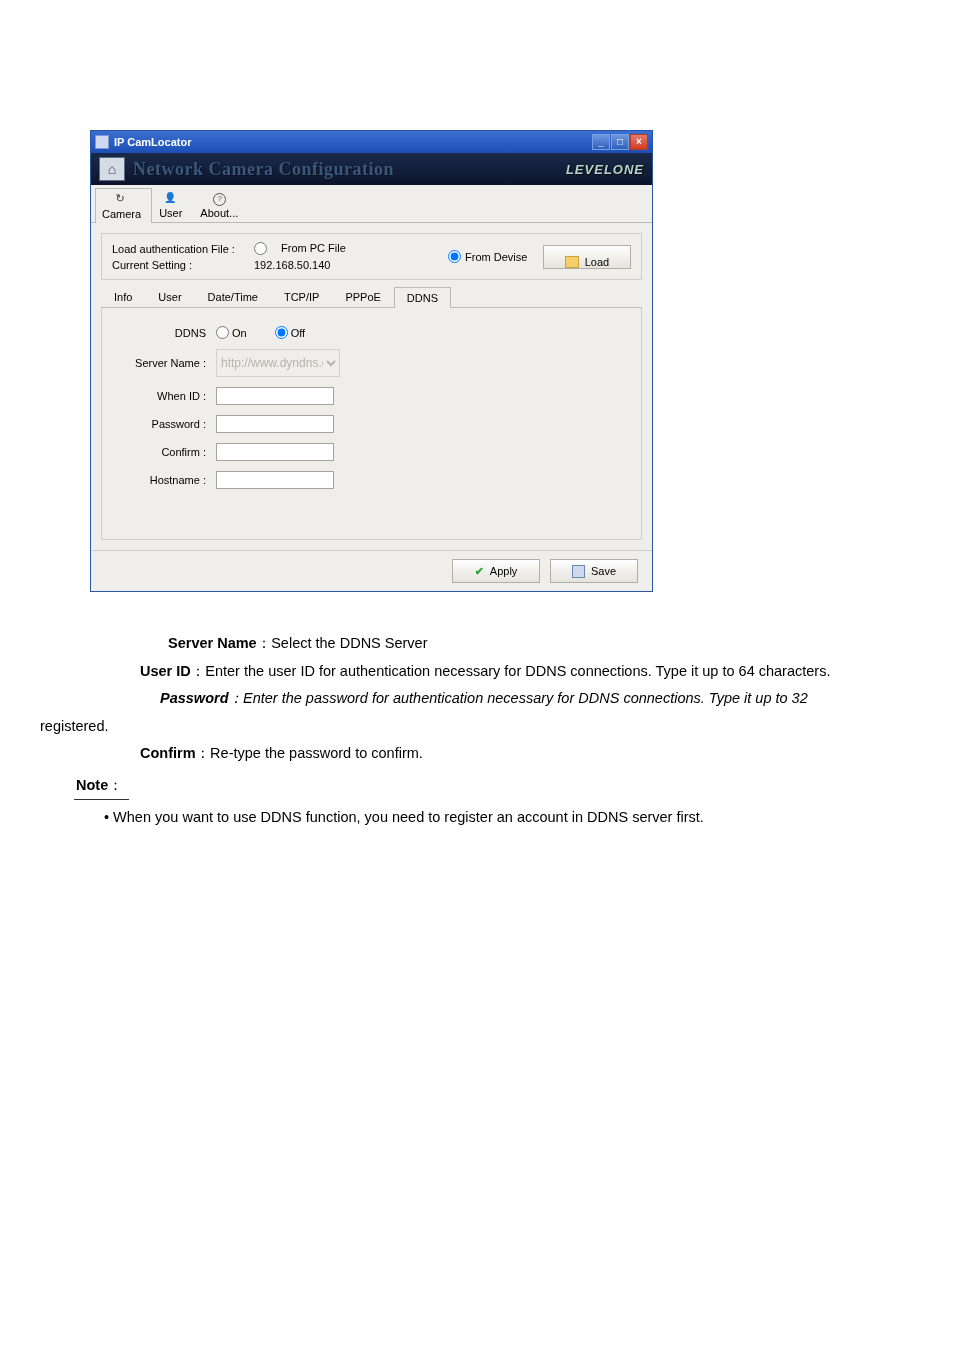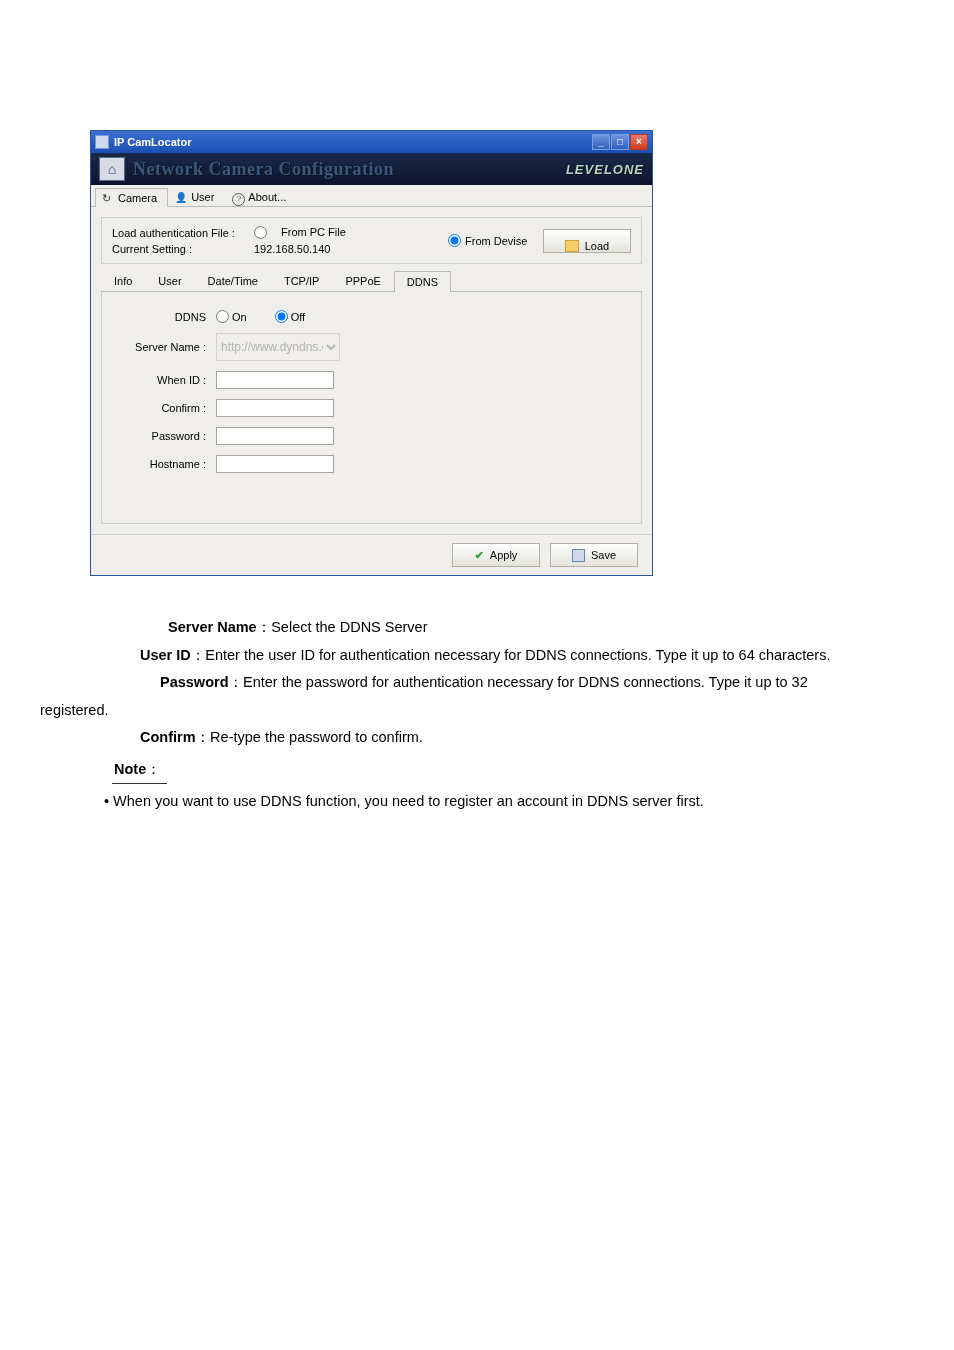--- a/index.html
+++ b/index.html
@@ -68,21 +68,21 @@
   }
 
   .main-tabs {
     display: flex; align-items: flex-end; padding: 2px 4px 0 4px;
     border-bottom: 1px solid #bcbcb7;
     background:#efeeea;
   }
   .mtab {
     padding: 3px 10px 3px 6px; font-size: 11px; background:#efeeea;
     border: 1px solid transparent; border-bottom: none;
-    display:flex; align-items:center; gap:4px; cursor:default;
+    display:flex; align-items:center; gap:4px; cursor:default;flex-direction:column;
   }
   .mtab.active {
     border-color:#bcbcb7; background:#efeeea; position:relative; top:1px;
   }
   .mtab .ic { width:12px; height:12px; display:inline-block; }
   .ic-refresh::before { content:"↻"; font-size:11px; color:#333; }
   .ic-user::before { content:"👤"; font-size:10px; }
   .ic-about::before { content:"?"; display:inline-block; width:11px;height:11px;border:1px solid #555;border-radius:50%;font-size:8px;text-align:center;line-height:10px;color:#555; }
 
   .load-area {
@@ -139,25 +139,25 @@
     display:flex; align-items:center; justify-content:center; gap:6px; cursor:default;
   }
   .abtn .ic-check { color:#3aa53a; font-weight:bold; }
   .abtn .ic-disk { width:13px;height:13px;border:1px solid #6a85b0;background:#cfd9ec;display:inline-block; }
 
   
   .doc { margin-top: 38px; font-size: 14.5px; line-height: 1.9; }
   .doc p { margin: 0; }
   .indent-a { padding-left: 128px; }
   .indent-b { padding-left: 100px; }
-  .indent-c { padding-left: 120px; }
+  .indent-c { padding-left: 120px; font-style: italic; }
   .hang-left { padding-left: 0; }
   .note-box {
     display:inline-block; border-bottom:1px solid #333; padding:0 6px 0 2px;
-    margin-left: 72px; margin-top: 4px; margin-bottom: 4px;
+    margin-left: 34px; margin-top: 4px; margin-bottom: 4px;
   }
   .note-item { padding-left: 64px; }
   .doc b { font-weight: bold; }
 </style>
 </head>
 <body>
 
 <div class="page-wrap">
 
   <div class="win">
@@ -241,25 +241,25 @@
         <div class="flabel">Server Name :</div>
         <select disabled="">
           <option>http://www.dyndns.org</option>
         </select>
       </div>
       <div class="form-row">
         <div class="flabel">When ID :</div>
         <input type="text" style="">
       </div>
       <div class="form-row">
+        <div class="flabel">Password :</div>
+        <input type="password" style="">
+      </div>
+      <div class="form-row">
         <div class="flabel">Confirm :</div>
-        <input type="password" style="">
-      </div>
-      <div class="form-row">
-        <div class="flabel">Password :</div>
         <input type="password" style="">
       </div>
       <div class="form-row">
         <div class="flabel">Hostname :</div>
         <input type="text" style="">
       </div>
     </div>
 
     <div class="action-bar">
       <div class="abtn">

